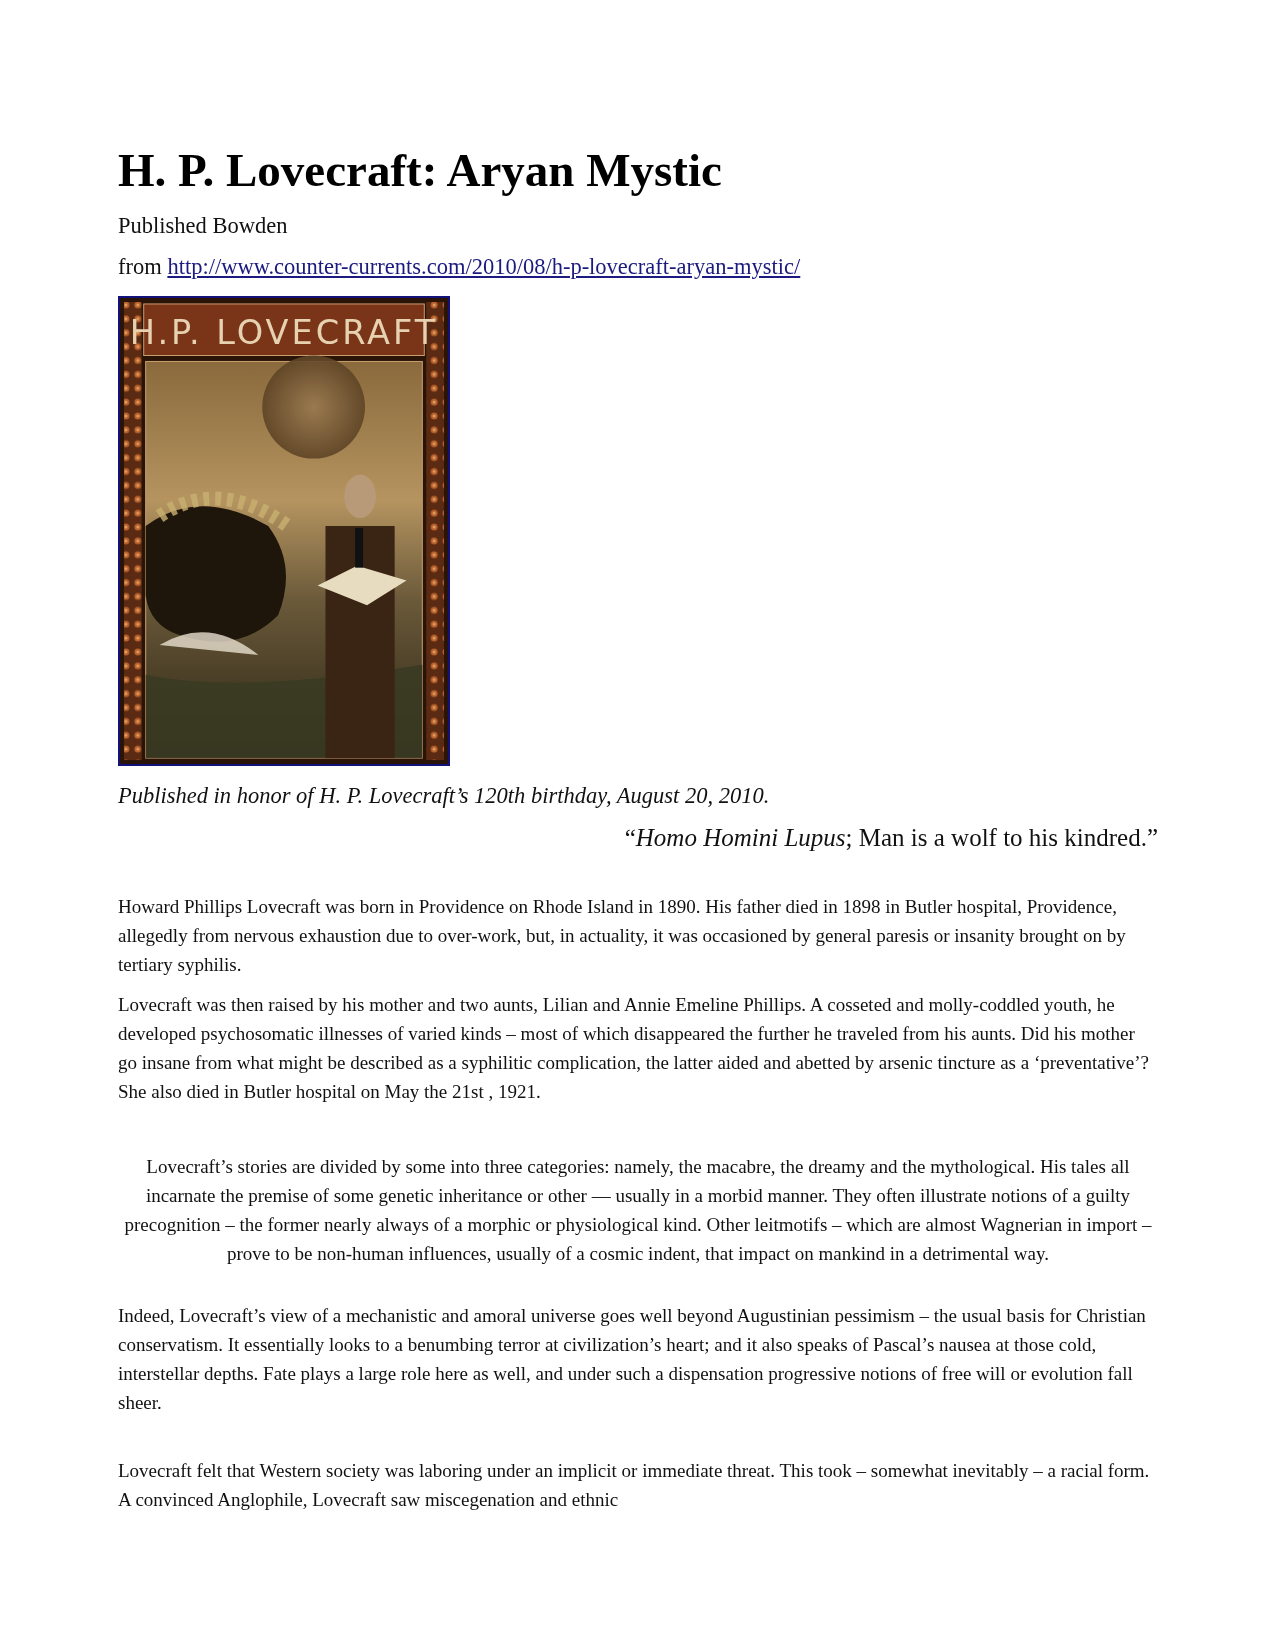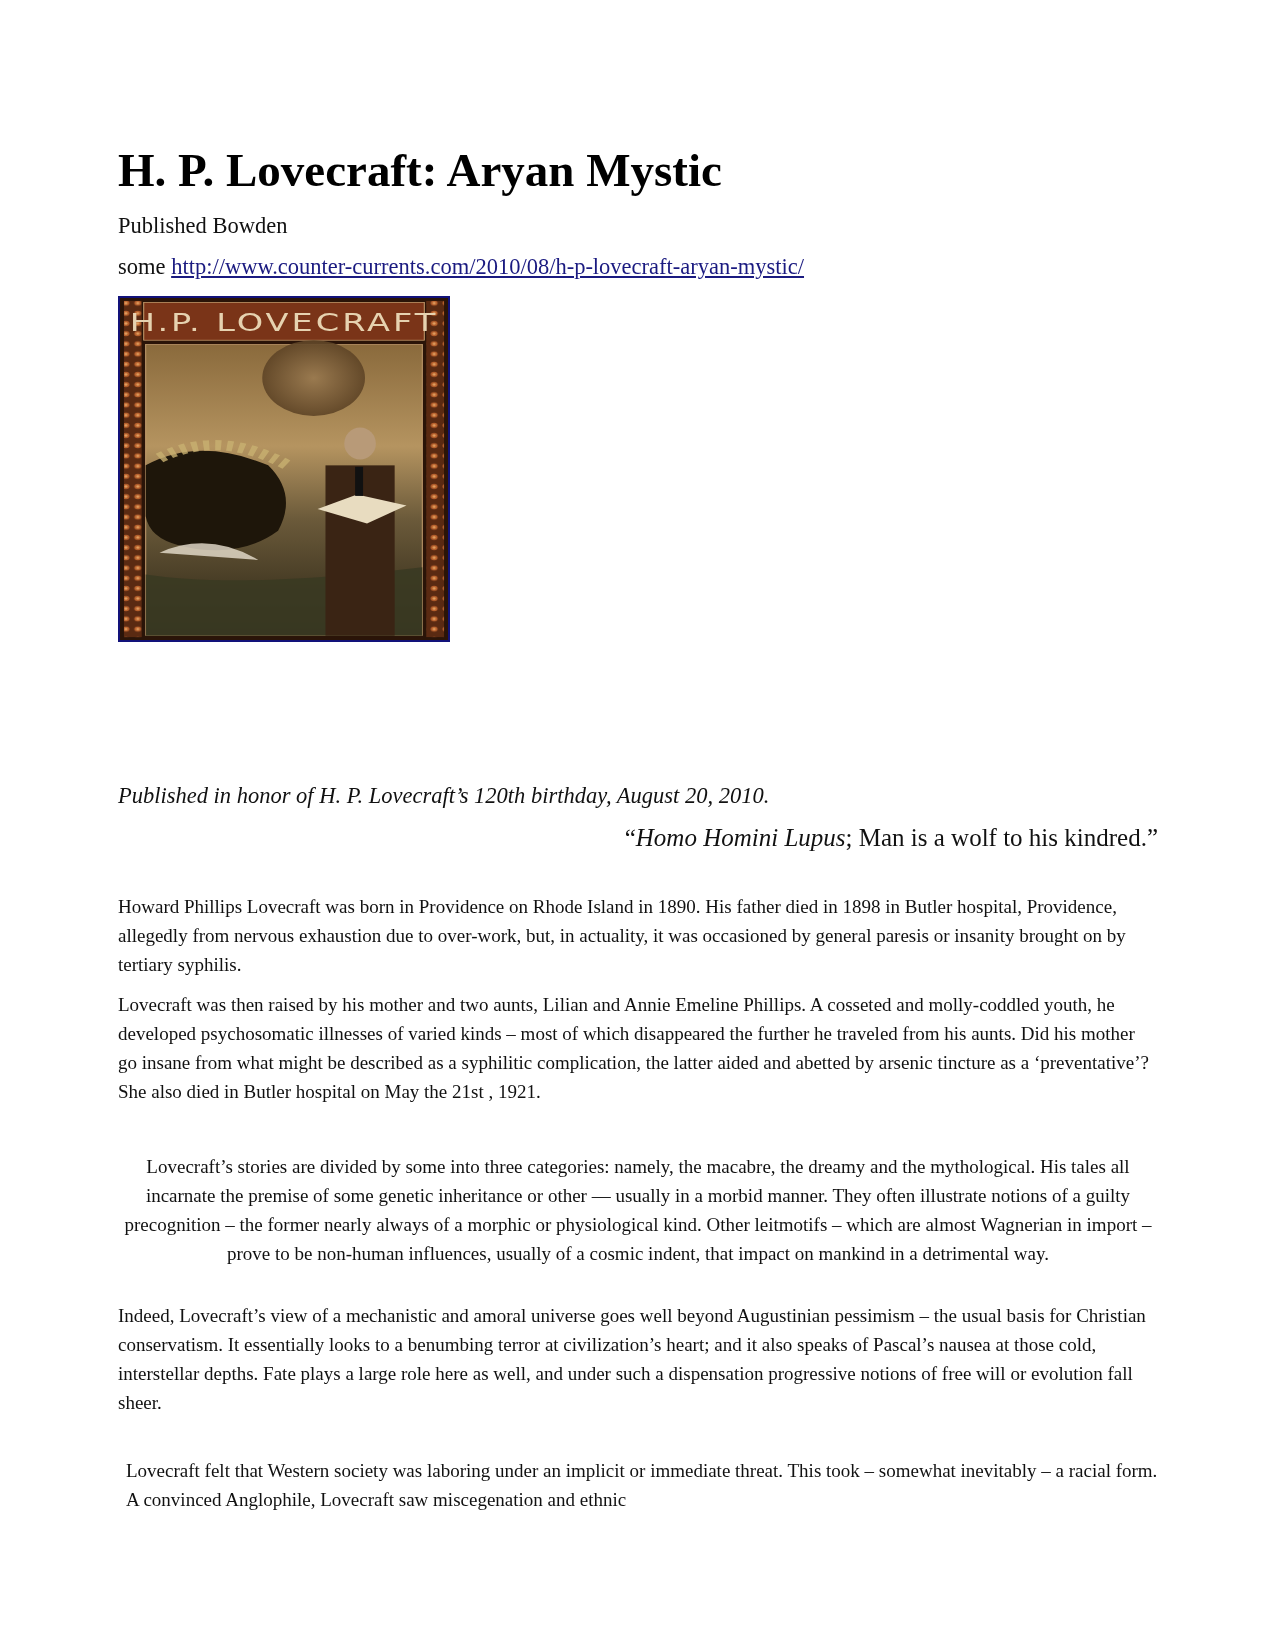--- a/index.html
+++ b/index.html
@@ -4,42 +4,42 @@
 <style>
   html, body { margin: 0; padding: 0; background: #ffffff; }
   body { width: 1275px; height: 1651px; position: relative; overflow: hidden;
          font-family: "Liberation Serif", serif; color: #111; }
   .page { position: absolute; left: 118px; top: 0; width: 1040px; }
   h1 { position: absolute; top: 142px; left: 0; margin: 0; font-size: 47px; font-weight: bold;
        line-height: 56px; color: #000; white-space: nowrap; }
   .author { position: absolute; top: 212px; left: 0; font-size: 22.5px; line-height: 28px; }
   .source { position: absolute; top: 253px; left: 0; font-size: 22.5px; line-height: 28px; white-space: nowrap; }
   .source a { color: #1a1a80; text-decoration: underline; }
-  .cover { position: absolute; top: 296px; left: 0; width: 332px; height: 346px;
+  .cover { position: absolute; top: 296px; left: 0; width: 332px; height: 470px;
            border: 2px solid #12127a; box-sizing: border-box; overflow: hidden;
            background: #3a2410; }
   .cover svg { display: block; width: 100%; height: 100%; }
   .caption { position: absolute; top: 782px; left: 0; font-size: 22.5px; font-style: italic; line-height: 28px; white-space: nowrap; }
   .epigraph { position: absolute; top: 823px; right: 0; text-align: right; font-size: 25px; line-height: 29px; }
   .epigraph i { font-style: italic; }
   .para { position: absolute; left: 0; width: 1040px; font-size: 19px; line-height: 29px; margin: 0; }
   .p1 { top: 892px; }
   .p2 { top: 990px; }
   .p3 { top: 1152px; text-align: center; }
   .p4 { top: 1301px; }
-  .p5 { top: 1456px; margin-left: 8px; }
+  .p5 { top: 1456px; }
 </style>
 </head>
 <body>
 
 <div class="page">
   <h1>H. P. Lovecraft: Aryan Mystic</h1>
   <div class="author">Published Bowden</div>
   <div class="source">
-    <span>some</span>
+    <span>from</span>
     <a href="#">http://www.counter-currents.com/2010/08/h-p-lovecraft-aryan-mystic/</a>
   </div>
 
   <div class="cover">
     <svg viewBox="0 0 332 470" preserveAspectRatio="none">
       <defs>
         <linearGradient id="bg" x1="0" y1="0" x2="0" y2="1">
           <stop offset="0" stop-color="#8a6a3c"></stop>
           <stop offset="0.35" stop-color="#b59460"></stop>
           <stop offset="0.6" stop-color="#6b5a3a"></stop>

